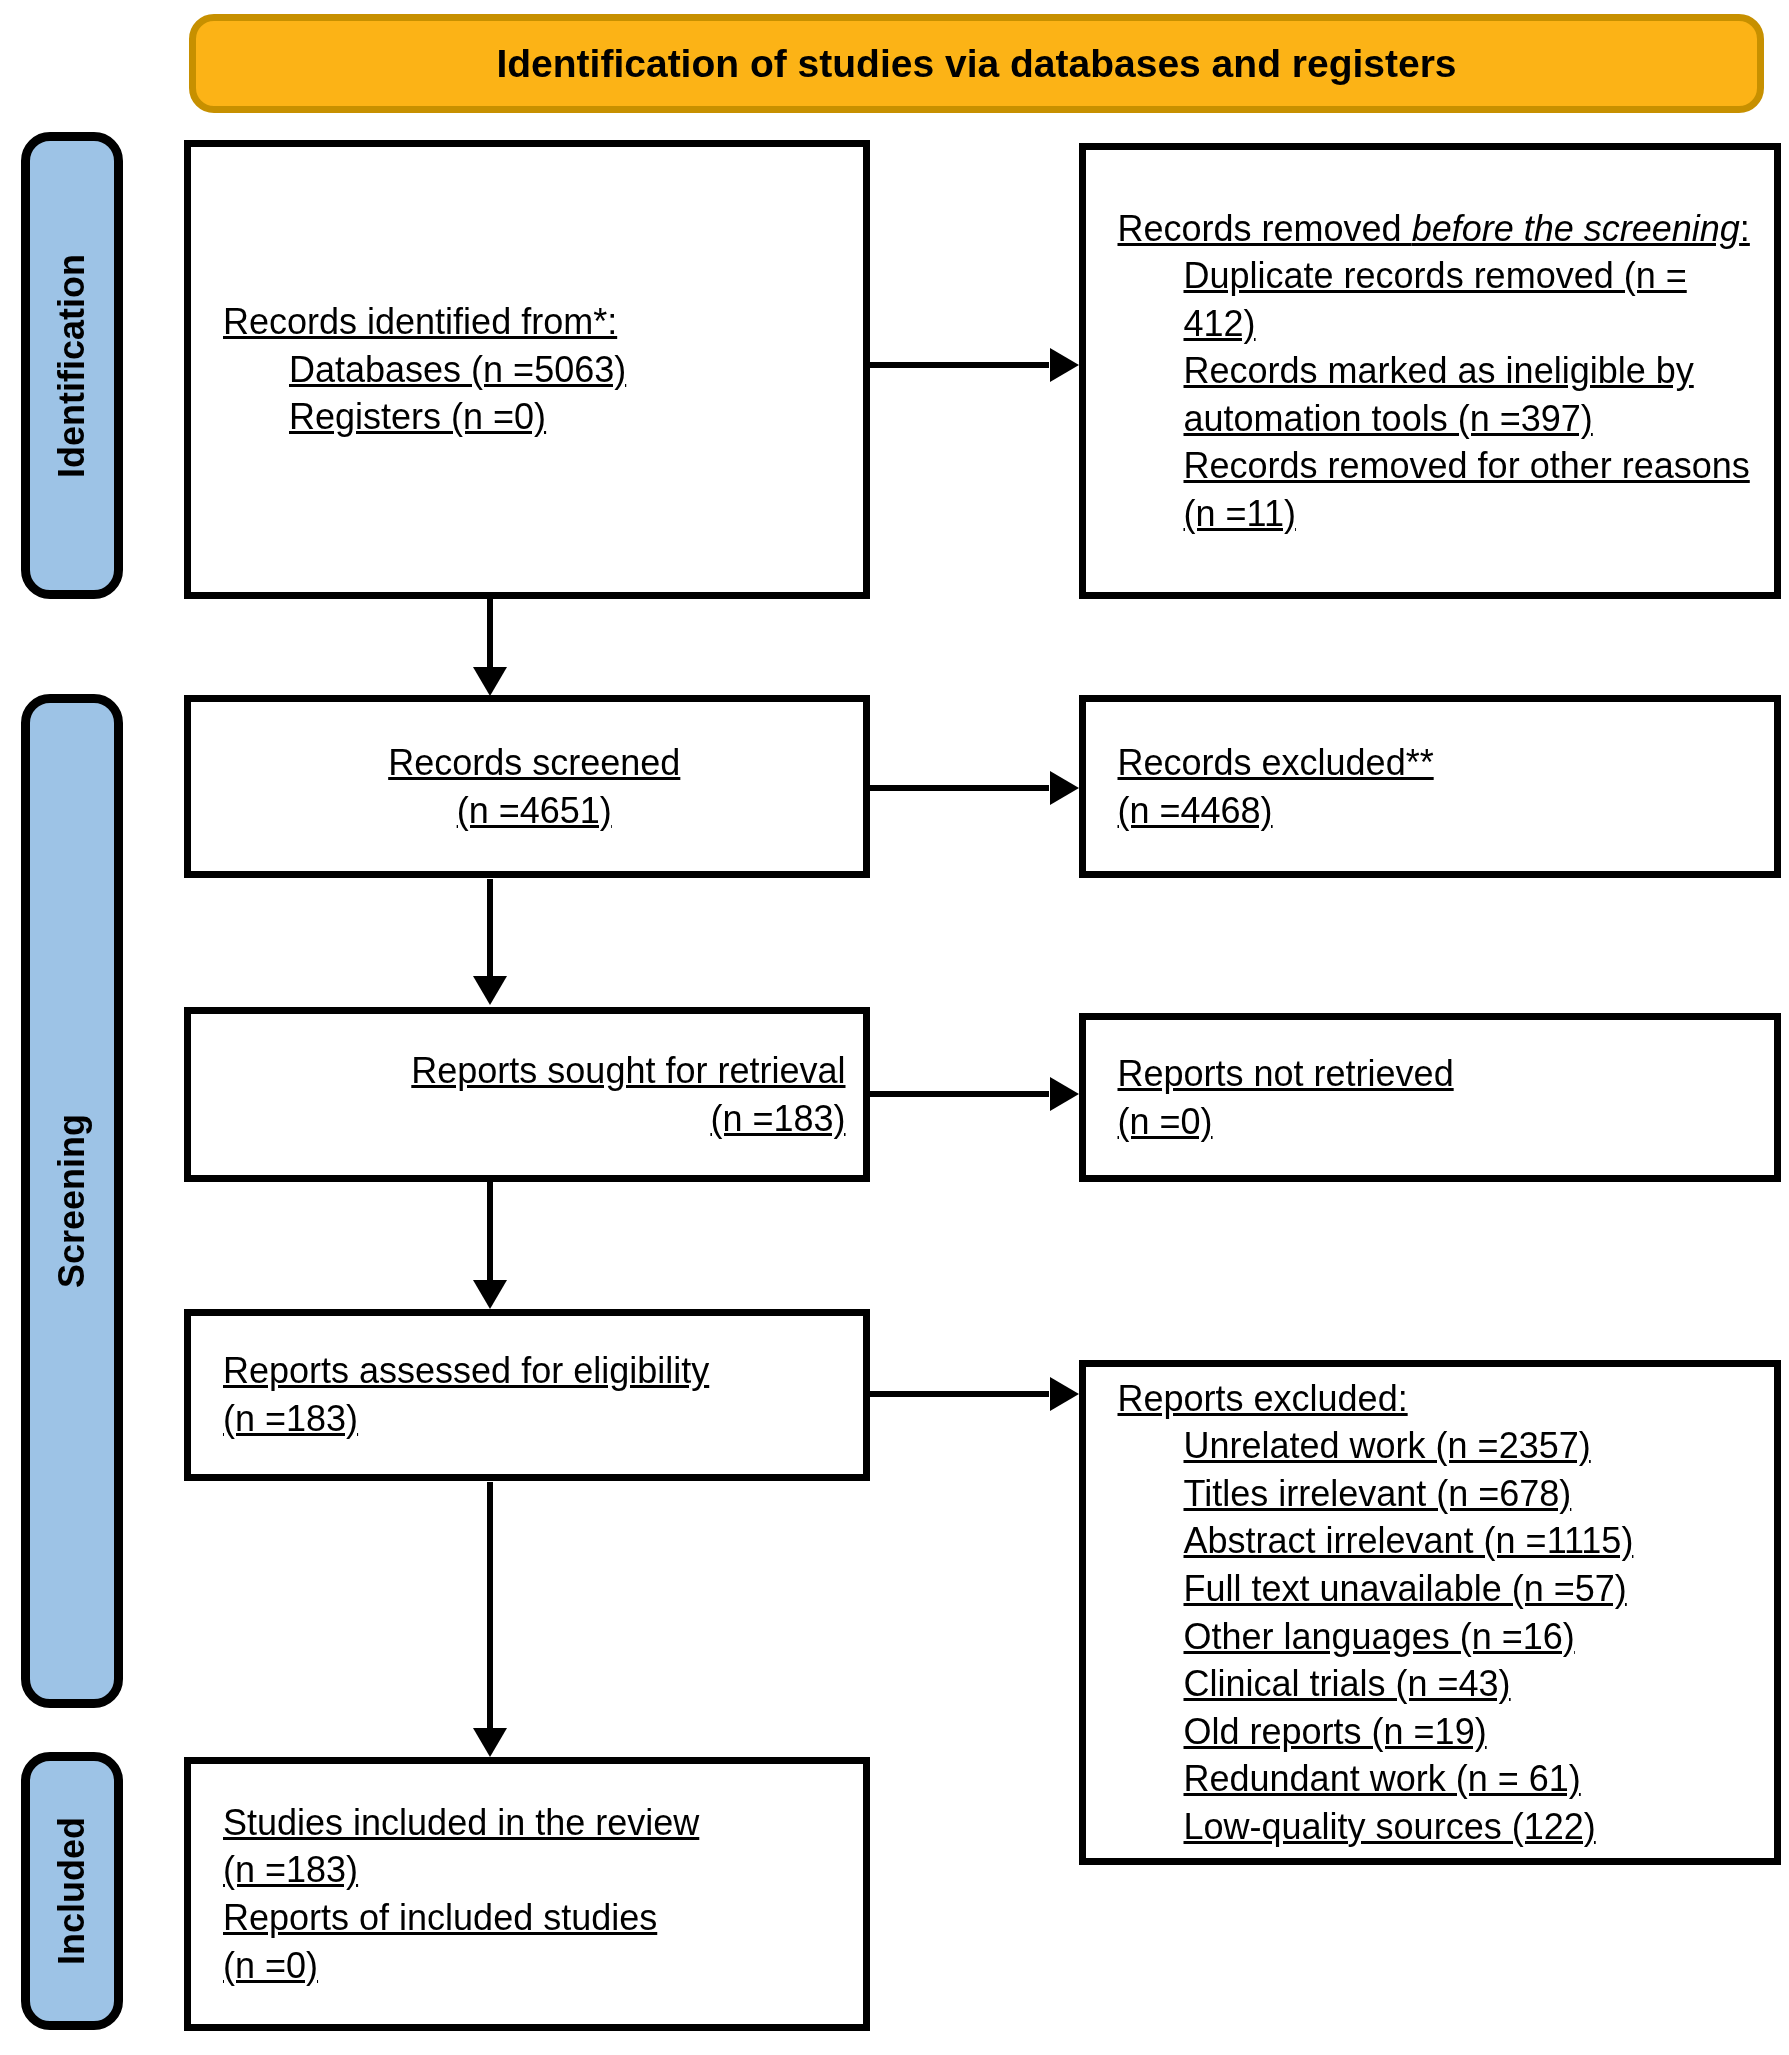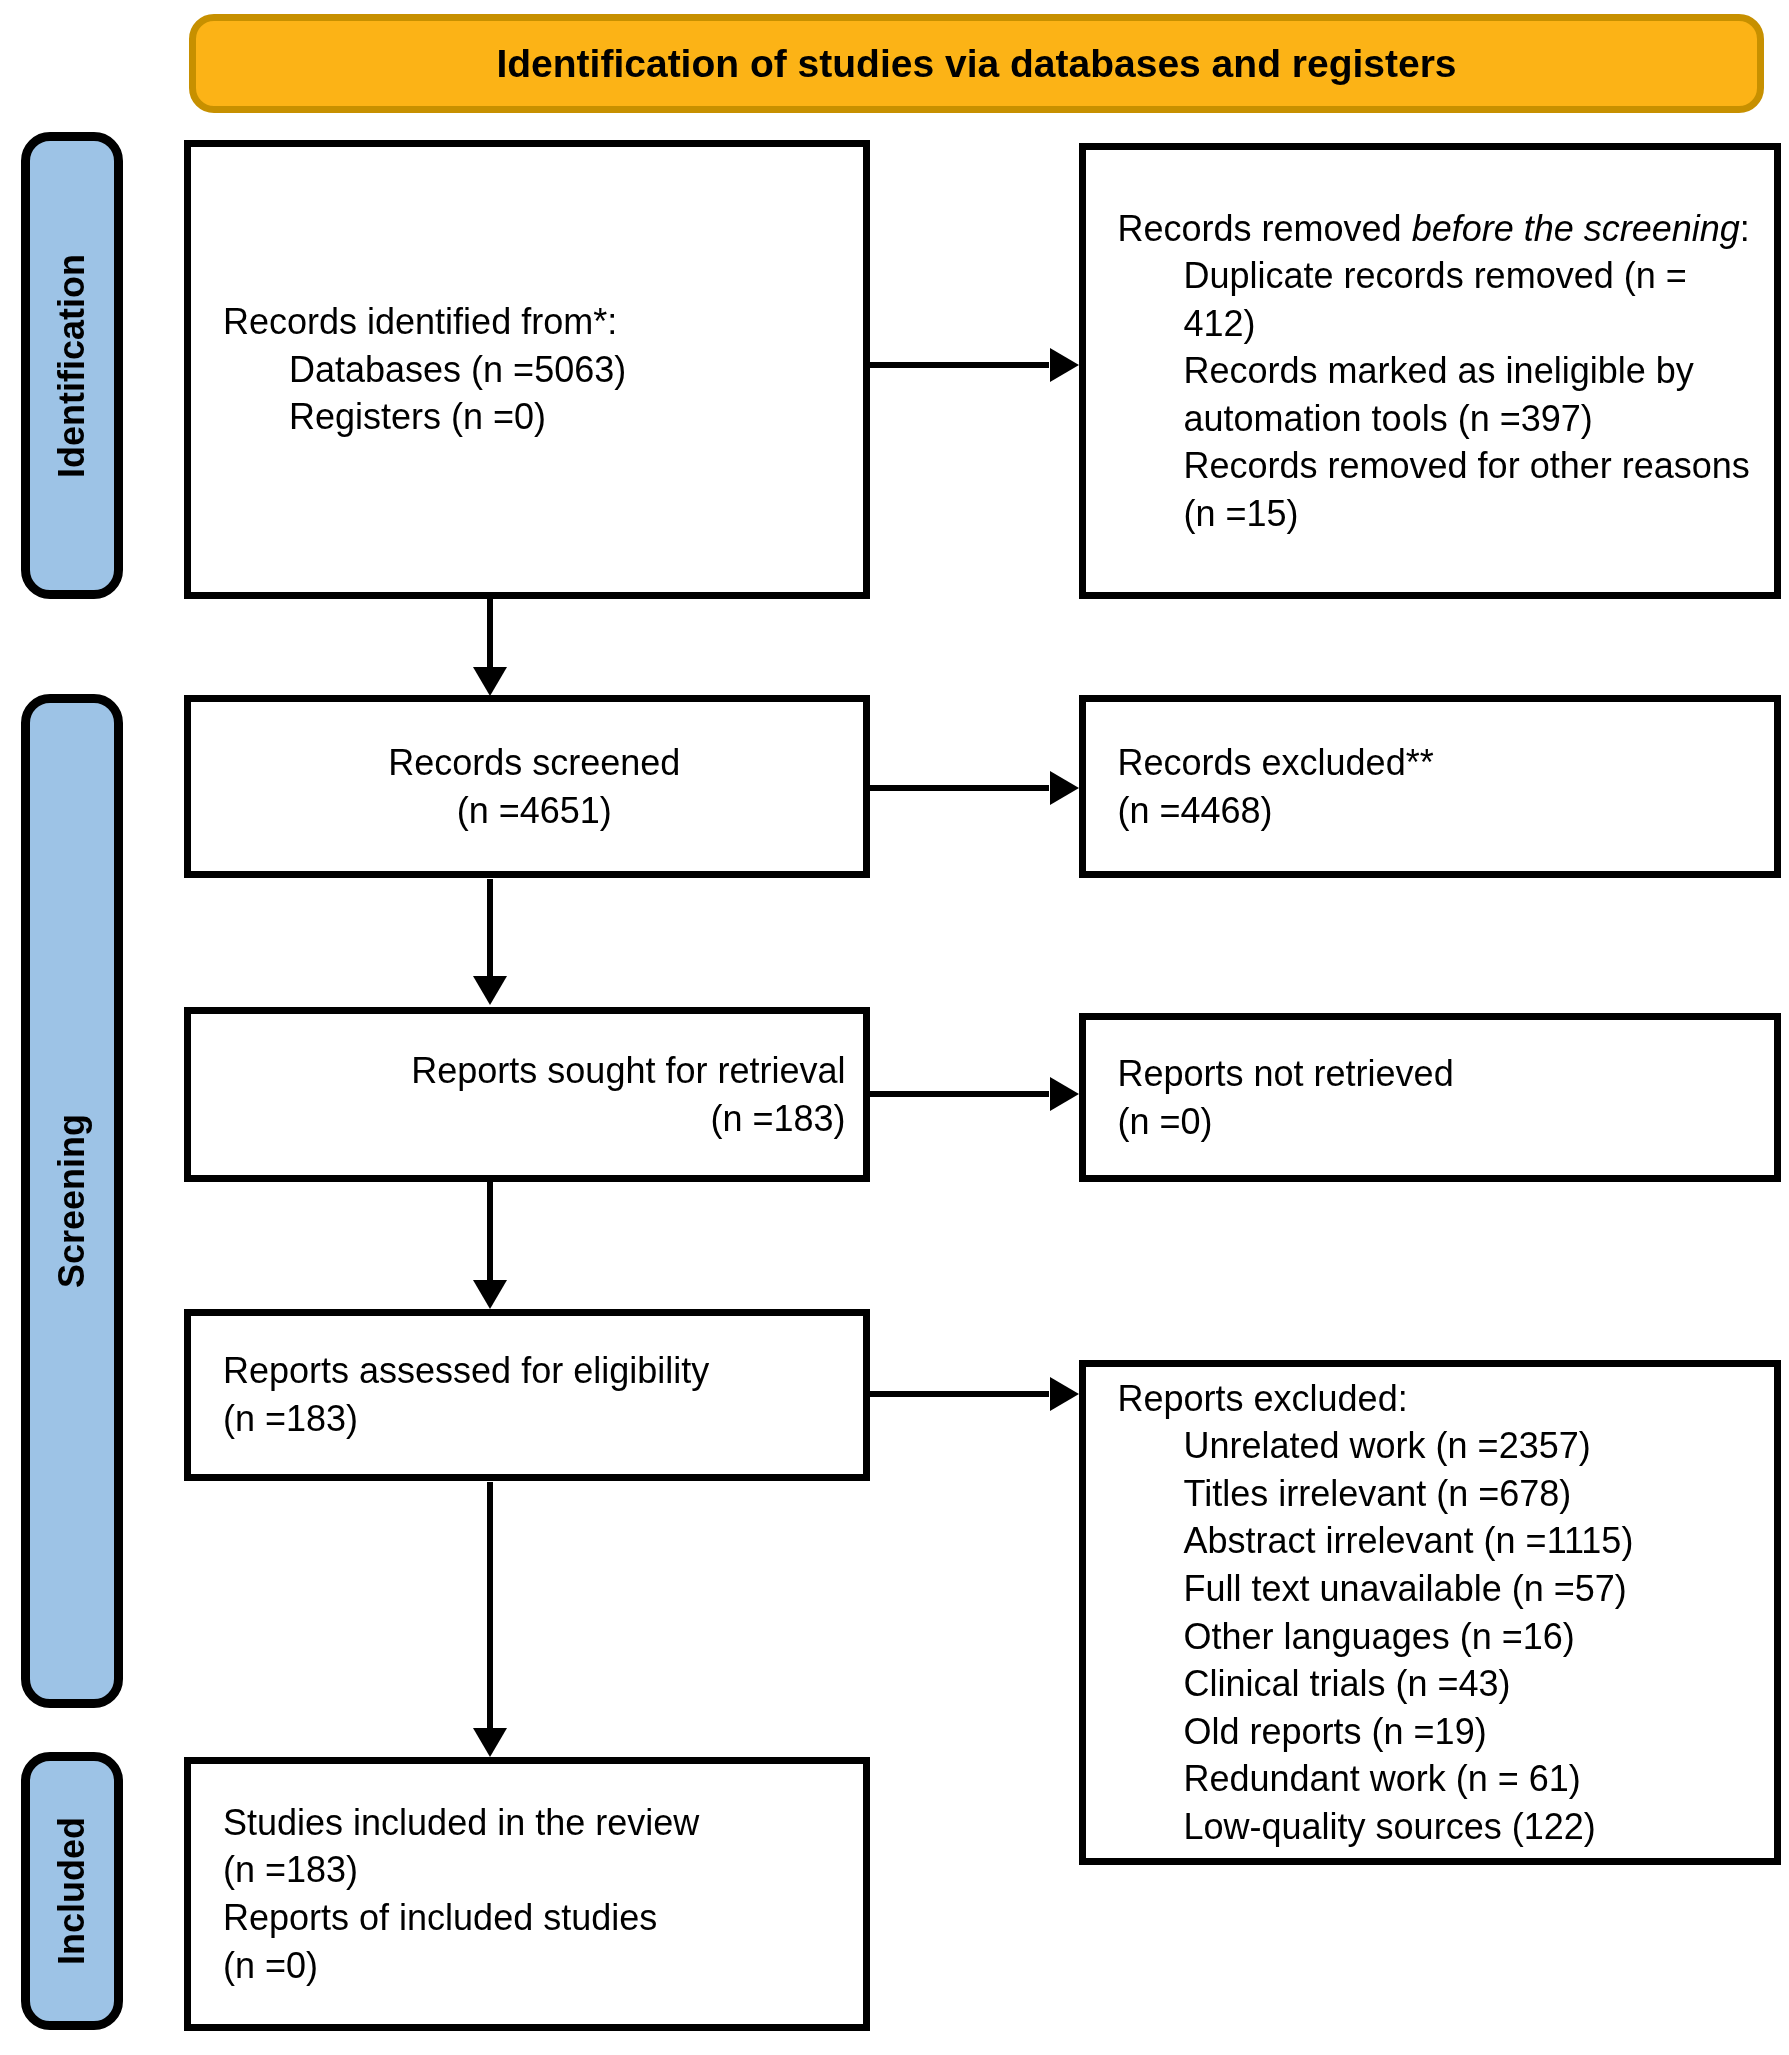--- a/index.html
+++ b/index.html
@@ -62,20 +62,21 @@
     background: #ffffff;
     border: 7.7px solid #000000;
     box-sizing: border-box;
     display: flex;
     flex-direction: column;
     justify-content: center;
     font-size: 36px;
     line-height: 1.32;
     padding-left: 31.5px;
     padding-right: 17.5px;
+    text-decoration: underline;
   }
   .col-left  { left: 184px;  width: 686px; padding-left: 32px;  }
   .col-right { left: 1079px; width: 702px; }
 
   #box-identified       { top: 140px;  height: 459px; }
   #box-removed          { top: 143px;  height: 456px; }
   #box-screened         { top: 695px;  height: 183px; align-items: center; }
   #box-excluded         { top: 695px;  height: 183px; }
   #box-sought           { top: 1007px; height: 175px; text-align: right; }
   #box-not-retrieved    { top: 1013px; height: 169px; }
@@ -146,21 +147,21 @@
     <div class="indent">Databases (n =5063)</div>
     <div class="indent">Registers (n =0)</div>
   </div>
 
   <div class="fbox col-right" id="box-removed">
     <div>
       <span>Records removed </span><i>before the screening</i><span>:</span>
     </div>
     <div class="indent">Duplicate records removed (n = 412)</div>
     <div class="indent">Records marked as ineligible by automation tools (n =397)</div>
-    <div class="indent">Records removed for other reasons (n =15)</div>
+    <div class="indent">Records removed for other reasons (n =11)</div>
   </div>
 
   <div class="fbox col-left" id="box-screened">
     <div>Records screened</div>
     <div>(n =4651)</div>
   </div>
 
   <div class="fbox col-right" id="box-excluded">
     <div>Records excluded**</div>
     <div>(n =4468)</div>

